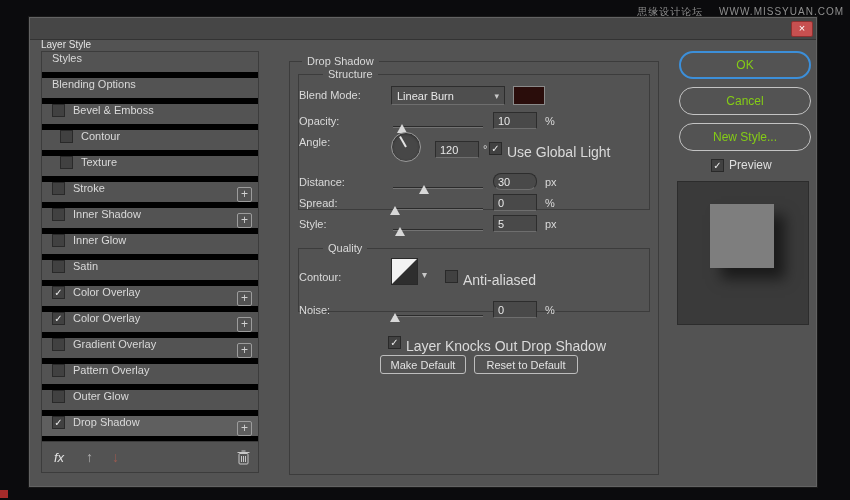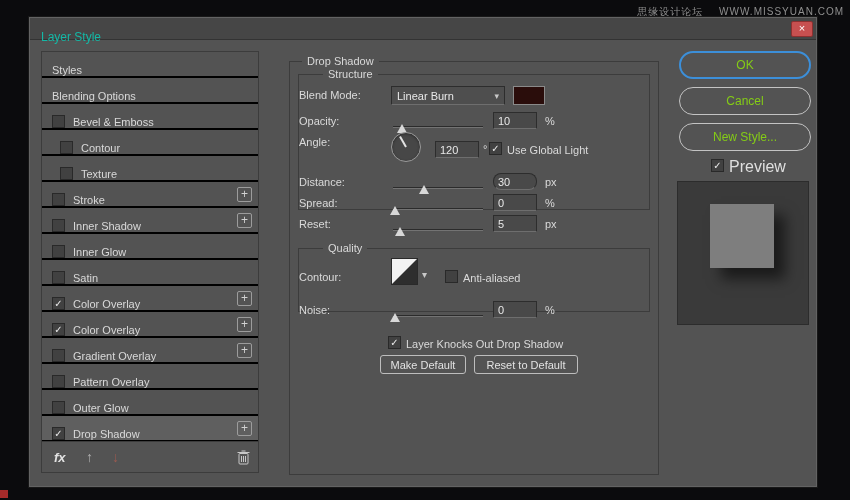--- a/index.html
+++ b/index.html
@@ -3,35 +3,35 @@
 <meta charset="utf-8">
 <style>
   *{margin:0;padding:0;box-sizing:border-box}
   html,body{width:850px;height:500px;background:#0b0b0d;font-family:"Liberation Sans",sans-serif;overflow:hidden;position:relative}
   .watermark{position:absolute;top:5px;right:6px;font-size:10px;color:#8f8f8f;letter-spacing:1px;white-space:nowrap}
   .watermark span{margin-left:12px}
   .corner-dot{position:absolute;left:0;bottom:2px;width:8px;height:8px;background:#a62b2a}
 
   .dialog{position:absolute;left:28px;top:16px;width:790px;height:472px;background:#535353;border:1px solid #181818;box-shadow:inset 0 0 0 1px #636363}
   .titlebar{position:absolute;left:1px;top:1px;right:1px;height:22px;background:#464646;border-bottom:1px solid #333}
-  .title{position:absolute;left:11px;top:12px;font-size:12px;color:#14b8a6}
+  .title{position:absolute;left:11px;top:21px;font-size:10px;color:#e5e5e5}
   .close{position:absolute;right:3px;top:3px;width:22px;height:16px;background:#c75050;border:1px solid #8c3030;border-radius:2px;color:#fff;font-size:11px;line-height:13px;text-align:center;cursor:pointer}
 
   
   .sidebar{position:absolute;left:12px;top:34px;width:218px;height:422px;border:1px solid #3c3c3c;background:#535353}
-  .sb-item{height:26px;border-bottom:2px solid #000000;display:flex;align-items:flex-end;padding-left:10px;position:relative;cursor:pointer}
+  .sb-item{height:26px;border-bottom:6px solid #000000;display:flex;align-items:flex-start;padding-left:10px;position:relative;cursor:pointer}
   .sb-item.indent{padding-left:18px}
   .sb-item.selected{background:#5f5f5f}
   .sb-label{font-size:11px;color:#d9d9d9}
   .cb{width:13px;height:13px;background:#414141;border:1px solid #292929;display:inline-flex;align-items:center;justify-content:center;flex:none;cursor:pointer}
   .sb-item .cb{margin-right:8px}
   .cb .mark{font-size:10px;line-height:1;color:#eaeaea}
   .plus{position:absolute;right:6px;top:5px;width:15px;height:15px;border:1px solid #9c9c9c;border-radius:2px;color:#d2d2d2;font-size:12px;line-height:13px;text-align:center;cursor:pointer}
   .sb-toolbar{position:absolute;left:0;right:0;bottom:0;height:31px;border-top:1px solid #3c3c3c;display:flex;align-items:center}
-  .fx{position:absolute;left:12px;font-size:13px;font-style:italic;font-weight:bold;color:#e2e2e2;cursor:pointer}
+  .fx{position:absolute;left:12px;font-size:13px;font-style:italic;font-weight:normal;color:#e2e2e2;cursor:pointer}
   .arrow-up{position:absolute;left:44px;font-size:14px;font-weight:bold;color:#b2b2b2;cursor:pointer}
   .arrow-down{position:absolute;left:70px;font-size:14px;font-weight:bold;color:#9b5a50;cursor:pointer}
   .trash{position:absolute;right:8px;top:8px;cursor:pointer}
 
   
   .mainbox{position:absolute;left:260px;top:44px;width:370px;height:414px;border:1px solid #3c3c3c}
   .legend{position:absolute;top:-7px;background:#535353;padding:0 5px;font-size:11px;color:#d9d9d9;white-space:nowrap}
   .fs{position:absolute;border:1px solid #3c3c3c}
   .fs-structure{left:8px;top:12px;width:352px;height:136px}
   .fs-quality{left:8px;top:186px;width:352px;height:64px}
@@ -39,29 +39,29 @@
   .unit{position:absolute;left:246px;font-size:11px;color:#dadada}
   .field{position:absolute;left:194px;width:44px;height:17px;background:#494949;border:1px solid #2d2d2d;border-bottom-color:#6e6e6e;color:#e8e8e8;font-size:11px;padding:0 4px;font-family:"Liberation Sans",sans-serif}
   .dropdown{position:absolute;left:92px;top:11px;width:114px;height:19px;background:#4e4e4e;border:1px solid #2d2d2d;border-bottom-color:#6e6e6e;color:#e8e8e8;font-size:11px;display:flex;align-items:center;justify-content:space-between;padding:0 5px;cursor:pointer}
   .dd-chevron{font-size:9px;color:#c8c8c8}
   .swatch{position:absolute;left:214px;top:11px;width:32px;height:19px;border:1px solid #8a8a8a;cursor:pointer}
   .slider{position:absolute;left:94px;width:90px;height:12px;cursor:pointer}
   .track{position:absolute;left:0;right:0;top:5px;height:2px;background:#2b2b2b;border-bottom:1px solid #737373}
   .thumb{position:absolute;top:3px;width:0;height:0;border-left:5px solid transparent;border-right:5px solid transparent;border-bottom:9px solid #d8d8d8;transform:translateX(-5px);cursor:pointer}
   .dial{position:absolute;left:92px;top:57px;width:30px;height:30px;border-radius:50%;background:#474747;border:1px solid #9a9a9a;box-shadow:inset 0 1px 3px rgba(0,0,0,.4);cursor:pointer}
   .needle{position:absolute;left:50%;top:50%;width:12px;height:2px;margin-top:-1px;background:#e2e2e2;transform-origin:0 50%}
-  .cblabel{position:absolute;font-size:11px;color:#dadada}
+  .cblabel{position:absolute;font-size:14px;color:#dadada}
   .contour-thumb{position:absolute;left:92px;top:9px;width:27px;height:27px;border:1px solid #2a2a2a;background:#f2f2f2;cursor:pointer}
   .contour-chevron{position:absolute;left:123px;top:20px;font-size:10px;color:#c8c8c8;cursor:pointer}
   .sbtn{position:absolute;height:19px;border:1px solid #bdbdbd;border-radius:3px;background:transparent;color:#e2e2e2;font-size:11px;display:flex;align-items:center;justify-content:center;cursor:pointer;font-family:"Liberation Sans",sans-serif}
 
   
   .btn{position:absolute;left:650px;width:132px;height:28px;border:1px solid #c3c3c3;border-radius:14px;background:transparent;color:#84cc16;font-size:12px;display:flex;align-items:center;justify-content:center;cursor:pointer;font-family:"Liberation Sans",sans-serif}
   .btn.primary{border:2px solid #3c8fd9}
-  .preview-row-label{position:absolute;left:700px;top:141px;font-size:16px;color:#dfdfdf}
+  .preview-row-label{position:absolute;left:700px;top:141px;font-size:12px;color:#dfdfdf}
   .preview-cb{position:absolute;left:682px;top:142px}
   .preview-box{position:absolute;left:648px;top:164px;width:132px;height:144px;background:#3a3a3a;border:1px solid #2c2c2c}
   .preview-square{position:absolute;left:32px;top:22px;width:64px;height:64px;background:#7e7e7e;box-shadow:11px 11px 13px rgba(0,0,0,.55)}
 </style>
 </head>
 <body>
 
 <div class="watermark">
   <span>思缘设计论坛</span>
   <span>WWW.MISSYUAN.COM</span>
@@ -208,21 +208,21 @@
       <span class="unit" style="top:101px">px</span>
 
       <span class="flabel" style="top:122px">Spread:</span>
       <div class="slider" style="top:128px">
         <span class="track"></span>
         <span class="thumb" style="left: 2%;"></span>
       </div>
       <input class="field" style="top: 119px;" value="0">
       <span class="unit" style="top:122px">%</span>
 
-      <span class="flabel" style="top:143px">Reset:</span>
+      <span class="flabel" style="top:143px">Style:</span>
       <div class="slider" style="top:149px">
         <span class="track"></span>
         <span class="thumb" style="left: 8%;"></span>
       </div>
       <input class="field" style="top: 140px;" value="5">
       <span class="unit" style="top:143px">px</span>
     </div>
 
     <div class="fs fs-quality">
       <span class="legend" style="left:24px">Quality</span>

